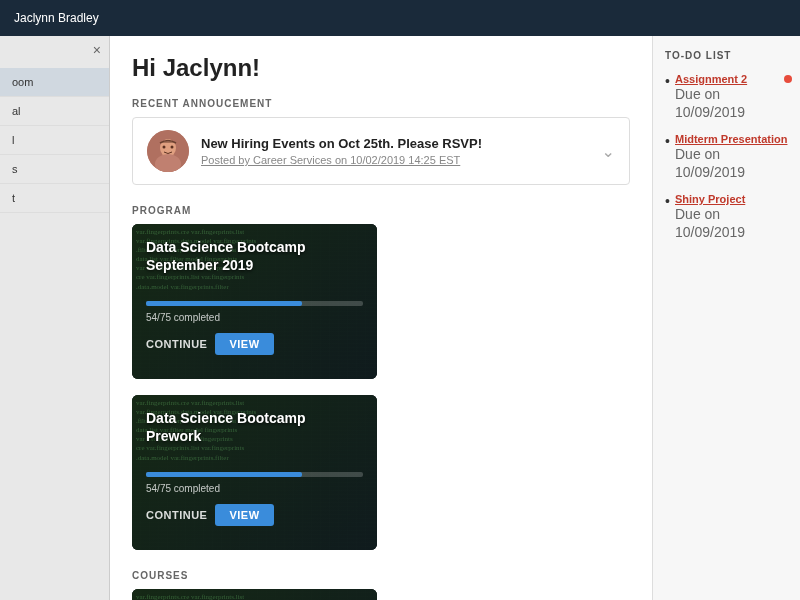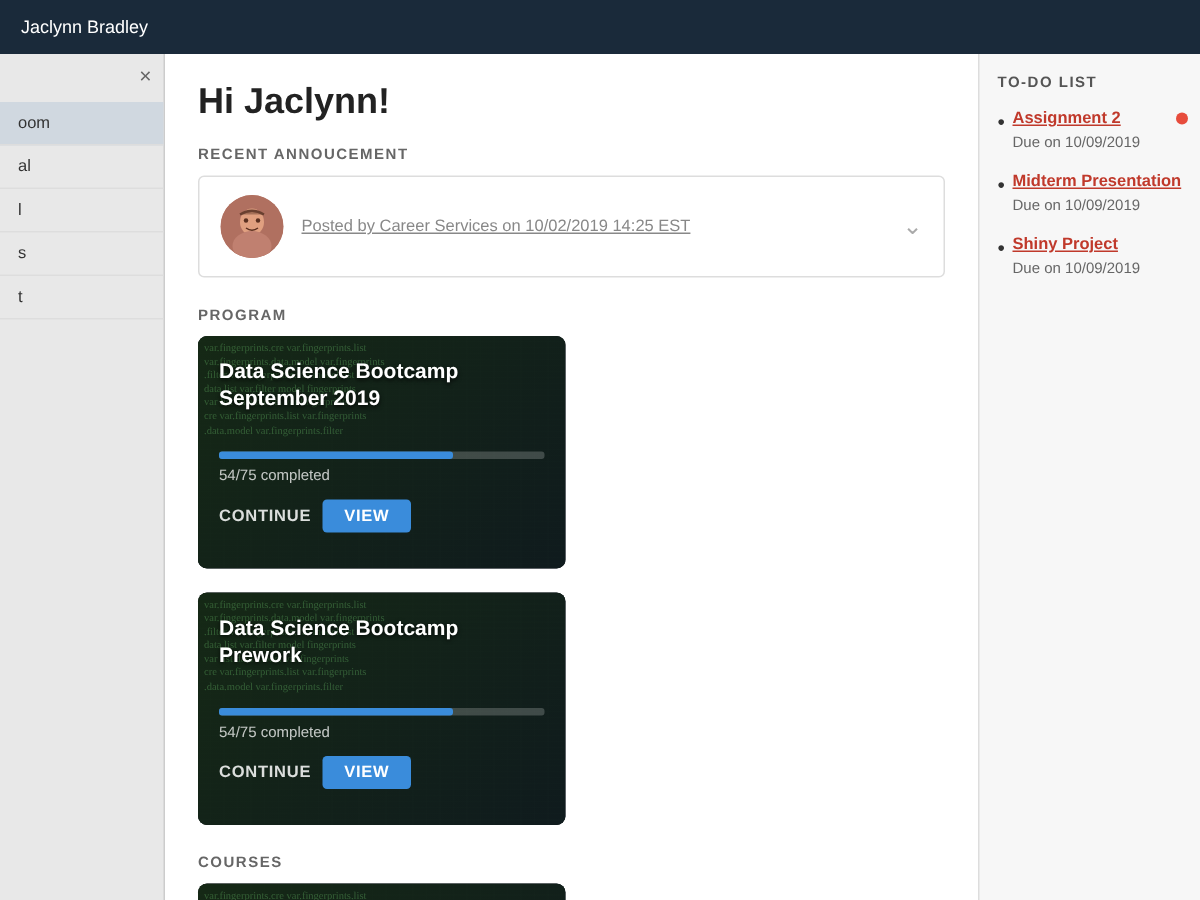--- a/index.html
+++ b/index.html
@@ -297,21 +297,21 @@
     }
     .todo-item-link {
       color: #c0392b;
       font-size: 11px;
       font-weight: bold;
       text-decoration: underline;
       cursor: pointer;
       display: block;
     }
     .todo-item-due {
-      font-size: 10px;
+      font-size: 14px;
       color: #666;
       margin-top: 1px;
     }
     .todo-red-dot {
       width: 8px;
       height: 8px;
       background: #e74c3c;
       border-radius: 50%;
       position: absolute;
       right: -4px;
@@ -357,20 +357,21 @@
           <circle cx="21" cy="21" r="21" fill="#b07060"></circle>
           <ellipse cx="21" cy="18" rx="8" ry="9" fill="#e0a080"></ellipse>
           <ellipse cx="21" cy="34" rx="13" ry="10" fill="#c08070"></ellipse>
           <circle cx="17" cy="17" r="1.5" fill="#5a3020"></circle>
           <circle cx="25" cy="17" r="1.5" fill="#5a3020"></circle>
           <path d="M17 22 Q21 25 25 22" stroke="#5a3020" stroke-width="1" fill="none"></path>
           <path d="M13 13 Q21 8 29 13" stroke="#6a4030" stroke-width="1.5" fill="#6a4030" fill-opacity="0.5"></path>
         </svg>
       </div>
       <div class="announcement-text">
+        <div class="announcement-title">New Hiring Events on Oct 25th. Please RSVP!</div>
         <div class="announcement-meta">Posted by Career Services on 10/02/2019 14:25 EST</div>
       </div>
       <span class="announcement-chevron">⌄</span>
     </div>
 
     <div class="section-label">PROGRAM</div>
     <div class="cards-grid">
 
       <div class="program-card">
         <div class="card-bg"></div>

